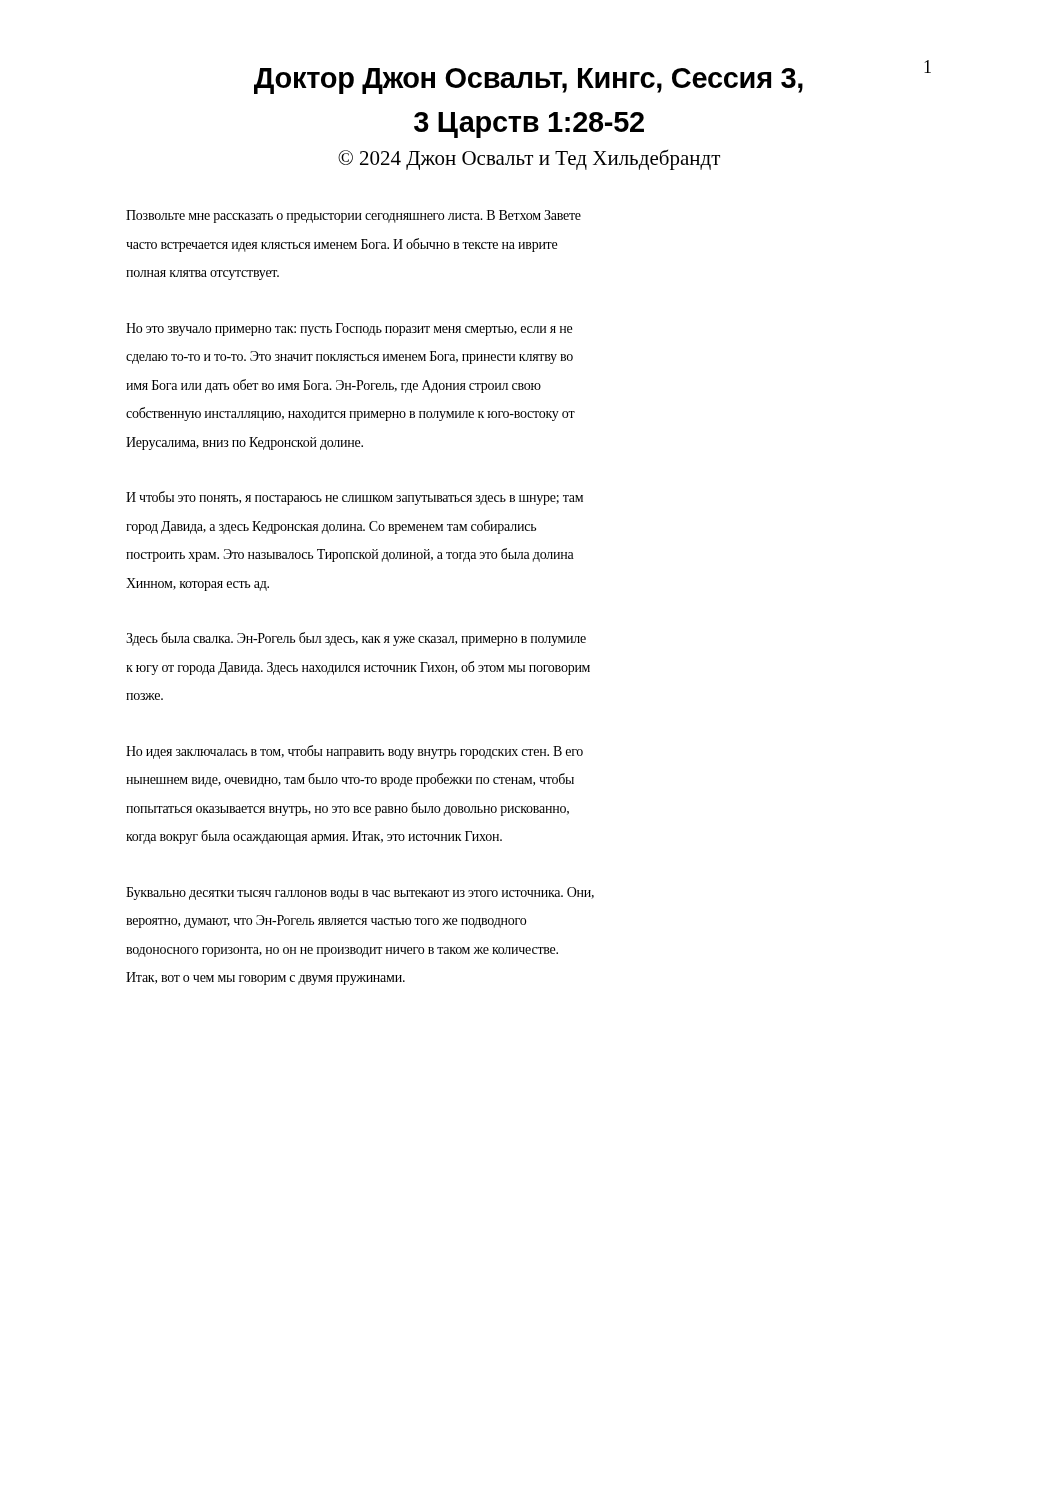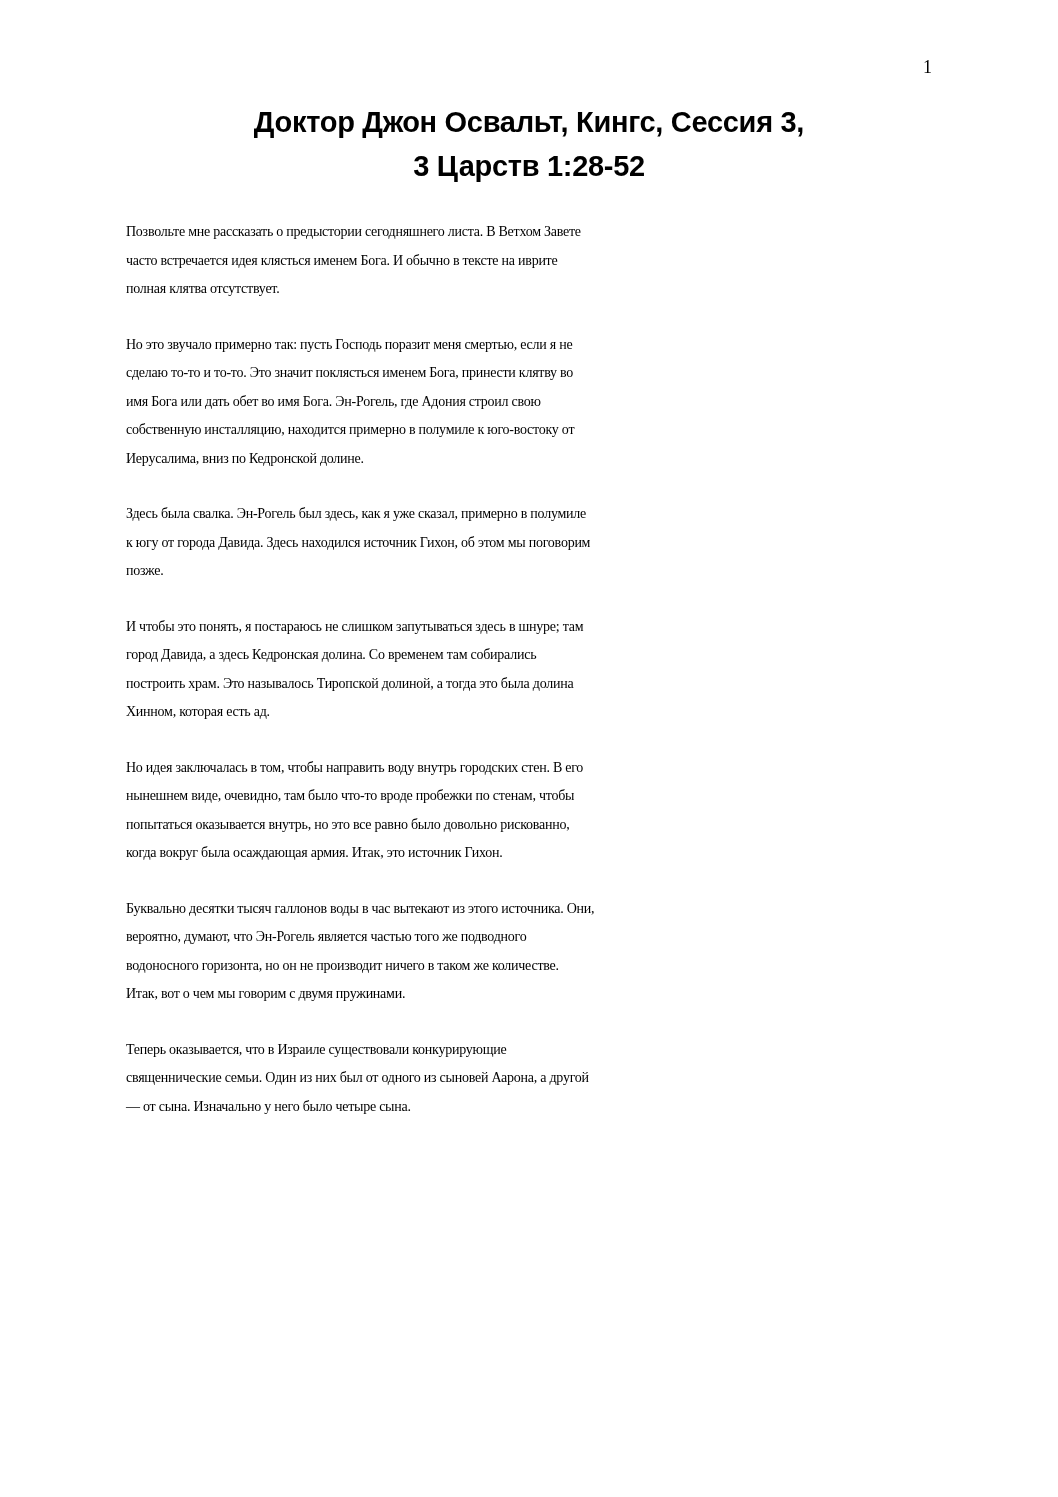--- a/index.html
+++ b/index.html
@@ -28,21 +28,21 @@
     position: absolute;
     top: 56px;
     right: 126px;
     font-family: "Liberation Serif", "DejaVu Serif", serif;
     font-size: 18px;
     line-height: 22px;
     color: #000000;
   }
 
   .doc {
-    padding: 100px 126px 0 126px;
+    padding: 56px 126px 0 126px;
   }
 
   .title {
     text-align: center;
     font-weight: bold;
     font-size: 29px;
     line-height: 44px;
     letter-spacing: -0.3px;
     white-space: pre-line;
   }
@@ -73,37 +73,36 @@
 
 <div class="page">
 
   <div class="page-number">1</div>
 
   <div class="doc">
 
     <h1 class="title"><span>Доктор Джон Освальт, Кингс, Сессия 3,</span>
 <span>3 Царств 1:28-52</span></h1>
 
+    <div class="copyright">© 2024 Джон Освальт и Тед Хильдебрандт</div>
 
     <div class="content"><p>Позвольте мне рассказать о предыстории сегодняшнего листа. В Ветхом Завете
 часто встречается идея клясться именем Бога. И обычно в тексте на иврите
 полная клятва отсутствует.</p><p>Но это звучало примерно так: пусть Господь поразит меня смертью, если я не
 сделаю то-то и то-то. Это значит поклясться именем Бога, принести клятву во
 имя Бога или дать обет во имя Бога. Эн-Рогель, где Адония строил свою
 собственную инсталляцию, находится примерно в полумиле к юго-востоку от
-Иерусалима, вниз по Кедронской долине.</p><p>Здесь была свалка. Эн-Рогель был здесь, как я уже сказал, примерно в полумиле
-к югу от города Давида. Здесь находился источник Гихон, об этом мы поговорим
-позже.</p><p>И чтобы это понять, я постараюсь не слишком запутываться здесь в шнуре; там
+Иерусалима, вниз по Кедронской долине.</p><p>И чтобы это понять, я постараюсь не слишком запутываться здесь в шнуре; там
 город Давида, а здесь Кедронская долина. Со временем там собирались
 построить храм. Это называлось Тиропской долиной, а тогда это была долина
-Хинном, которая есть ад.</p><p>Но идея заключалась в том, чтобы направить воду внутрь городских стен. В его
+Хинном, которая есть ад.</p><p>Здесь была свалка. Эн-Рогель был здесь, как я уже сказал, примерно в полумиле
+к югу от города Давида. Здесь находился источник Гихон, об этом мы поговорим
+позже.</p><p>Но идея заключалась в том, чтобы направить воду внутрь городских стен. В его
 нынешнем виде, очевидно, там было что-то вроде пробежки по стенам, чтобы
 попытаться оказывается внутрь, но это все равно было довольно рискованно,
 когда вокруг была осаждающая армия. Итак, это источник Гихон.</p><p>Буквально десятки тысяч галлонов воды в час вытекают из этого источника. Они,
 вероятно, думают, что Эн-Рогель является частью того же подводного
 водоносного горизонта, но он не производит ничего в таком же количестве.
-Итак, вот о чем мы говорим с двумя пружинами.</p><p>Теперь оказывается, что в Израиле существовали конкурирующие
-священнические семьи. Один из них был от одного из сыновей Аарона, а другой
-— от сына. Изначально у него было четыре сына.</p></div>
+Итак, вот о чем мы говорим с двумя пружинами.</p></div>
 
   </div>
 
 </div>
 
 </body></html>

